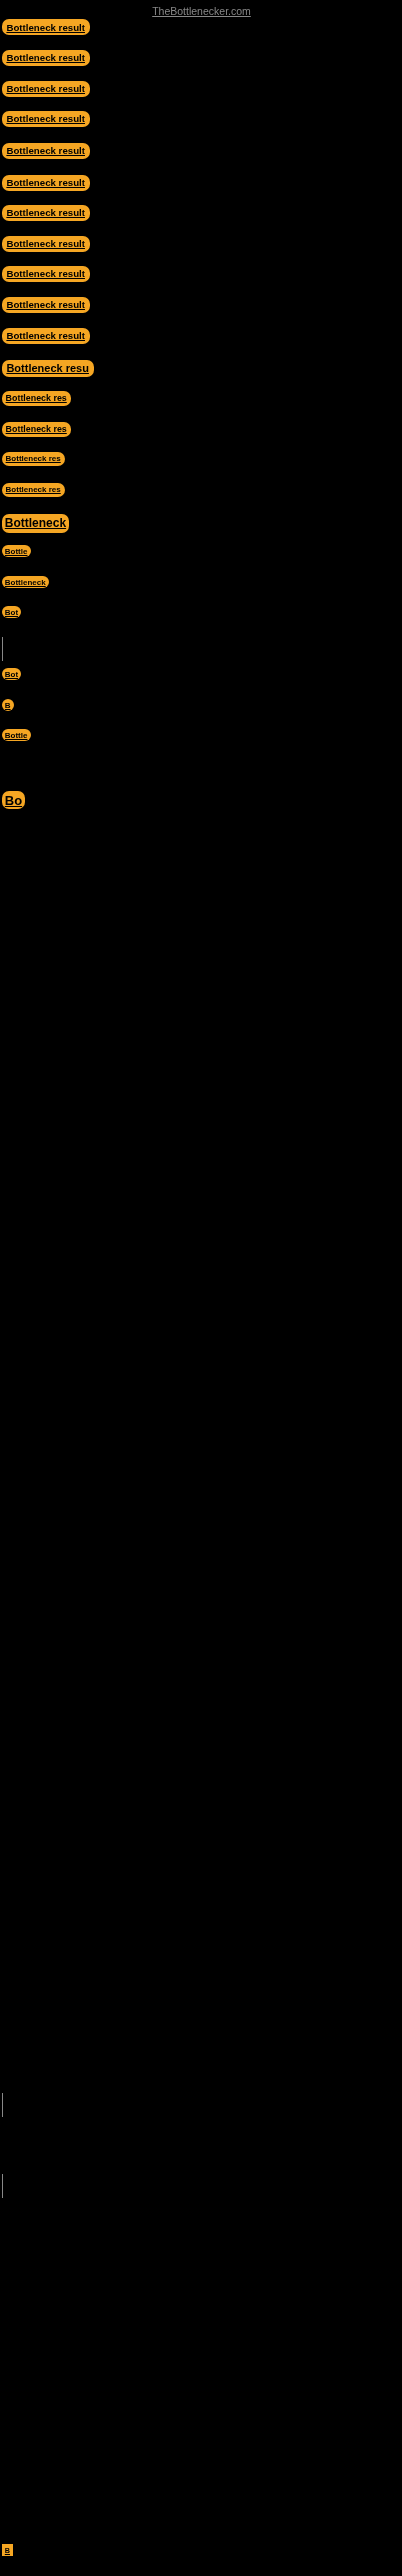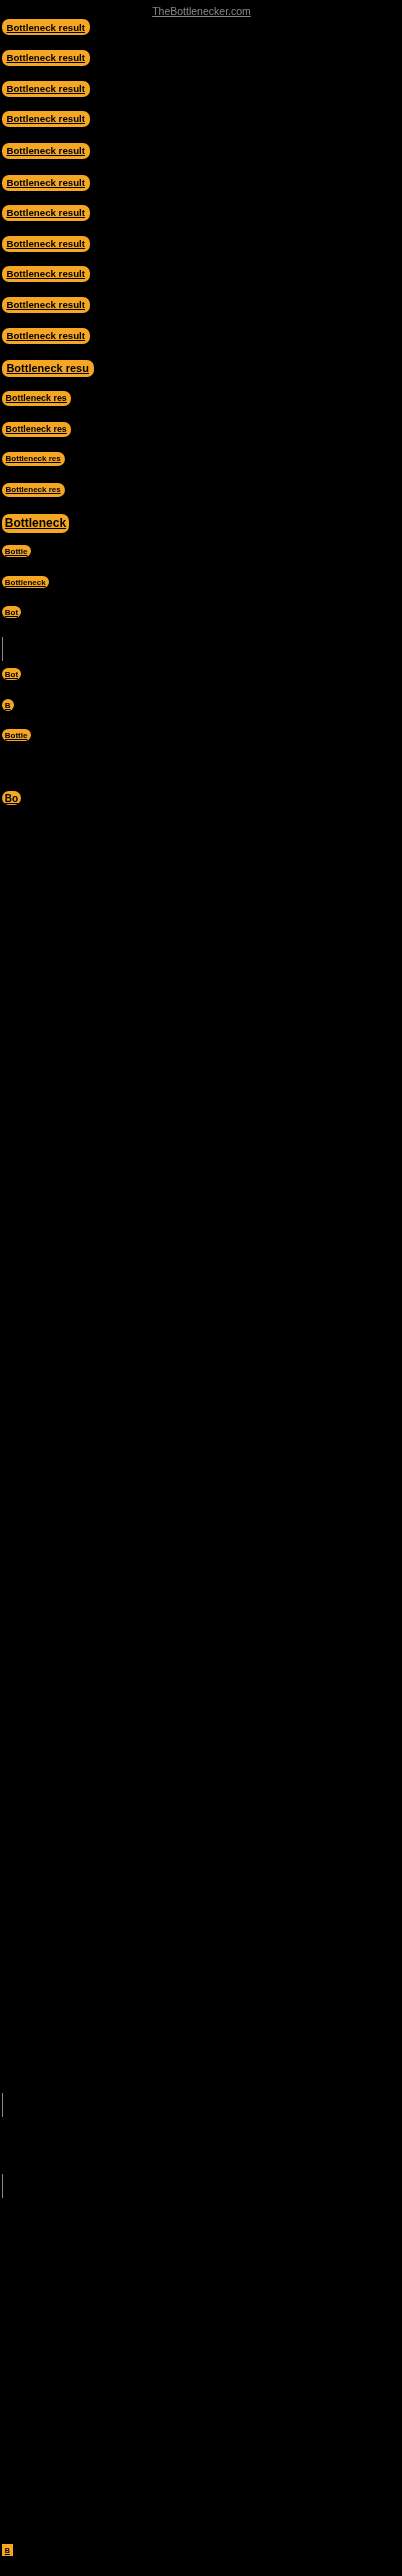--- a/index.html
+++ b/index.html
@@ -69,21 +69,21 @@
     <span class="badge" style="top: 422px; font-size: 8.9px; padding: 2.4px 4px;">Bottleneck res</span>
     <span class="badge" style="top: 452px; font-size: 8px; padding: 2.4px 4px;">Bottleneck res</span>
     <span class="badge" style="top: 483px; font-size: 8px; padding: 2.4px 4px;">Bottleneck res</span>
     <span class="badge" style="top: 514px; font-size: 12px; padding: 2.4px 3.2px;">Bottleneck</span>
     <span class="badge" style="top: 545px; font-size: 8px; padding: 1.6px 3.2px;">Bottle</span>
     <span class="badge" style="top: 576px; font-size: 8px; padding: 1.6px 3.2px;">Bottleneck</span>
     <span class="badge" style="top: 606px; font-size: 8px; padding: 1.6px 3.2px;">Bot</span>
     <span class="badge" style="top: 668px; font-size: 8px; padding: 1.6px 3.2px;">Bot</span>
     <span class="badge" style="top: 699px; font-size: 8px; padding: 1.6px 3.2px;">B</span>
     <span class="badge" style="top: 729px; font-size: 8px; padding: 1.6px 3.2px;">Bottle</span>
-    <span class="badge" style="top: 791px; font-size: 10px; padding: 1.6px 3.2px;">Bo</span>
+    <span class="badge" style="top: 791px; font-size: 13px; padding: 1.6px 3.2px;">Bo</span>
   </div>
 <div id="lines-container">
     <div class="vertical-line" style="top: 637px; height: 24px;"></div>
     <div class="vertical-line" style="top: 2093px; height: 24px;"></div>
     <div class="vertical-line" style="top: 2174px; height: 24px;"></div>
   </div>
 
 <span class="small-badge" style="top: 2544px; font-size: 7.2px;">B</span>
 
 

